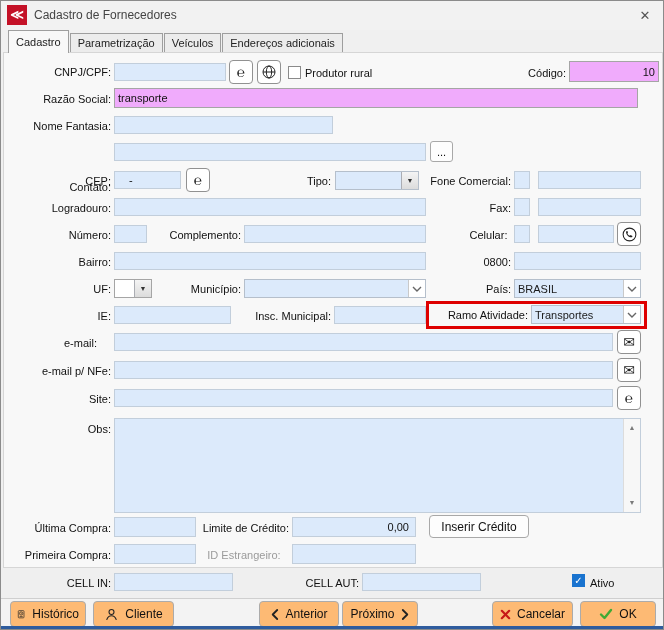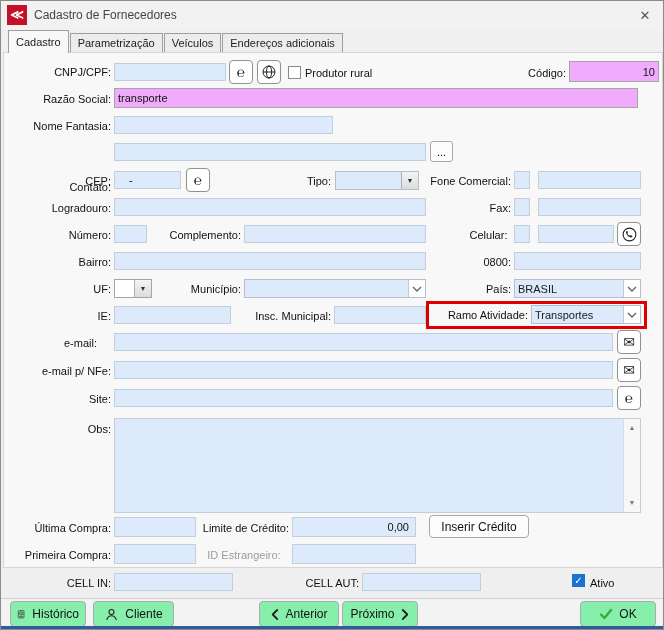--- a/index.html
+++ b/index.html
@@ -53,21 +53,21 @@
   .obs-box{position:absolute;left:113px;top:417px;width:527px;height:95px;background:#dceafb;
        border:1px solid #c2cedb;}
   .vscroll{position:absolute;right:0;top:0;bottom:0;width:17px;background:#f7f7f7;border-left:1px solid #dcdcdc;}
   .scroll-btn{position:absolute;left:0;width:16px;height:16px;text-align:center;line-height:16px;
        font-size:7px;color:#7a7a7a;cursor:pointer;}
   
   .cb{position:absolute;width:13px;height:13px;background:#fff;border:1px solid #8a8a8a;cursor:pointer;}
   .cb.checked{background:#1973cf;border-color:#1973cf;color:#fff;font-size:10px;line-height:12px;
        text-align:center;}
   
-  .bbtn{position:absolute;height:26px;background:#86efac;border:1px solid #ababab;border-radius:4px;
+  .bbtn{position:absolute;height:26px;background:#fdba74;border:1px solid #ababab;border-radius:4px;
        display:flex;align-items:center;justify-content:center;gap:6px;font-size:12px;color:#111;
        cursor:pointer;padding:0 6px;font-family:"Liberation Sans",sans-serif;}
   svg{display:block;}
 </style>
 </head>
 <body>
 
 <div class="window">
 
   <div class="titlebar">
@@ -260,20 +260,27 @@
       <polyline points="8,2 3,7 8,12"></polyline>
     </svg>
     <span>Anterior</span>
   </button>
   <button class="bbtn" style="left:341px;top:600px;width:76px;">
     <span>Próximo</span>
     <svg width="9" height="13" viewBox="0 0 10 14" fill="none" stroke="#222" stroke-width="2" stroke-linecap="round" stroke-linejoin="round">
       <polyline points="2,2 7,7 2,12"></polyline>
     </svg>
   </button>
+  <button class="bbtn" style="left:491px;top:600px;width:81px;">
+    <svg width="11" height="11" viewBox="0 0 12 12" stroke="#c71818" stroke-width="2.4" stroke-linecap="round">
+      <line x1="2" y1="2" x2="10" y2="10"></line>
+        <line x1="10" y1="2" x2="2" y2="10"></line>
+    </svg>
+    <span>Cancelar</span>
+  </button>
   <button class="bbtn" style="left:579px;top:600px;width:76px;">
     <svg width="14" height="12" viewBox="0 0 14 12" fill="none" stroke="#3faa35" stroke-width="2.4" stroke-linecap="round" stroke-linejoin="round">
       <polyline points="2,6.5 5.5,10 12,2"></polyline>
     </svg>
     <span>OK</span>
   </button>
 
   <div class="bottom-accent"></div>
 </div>
 

